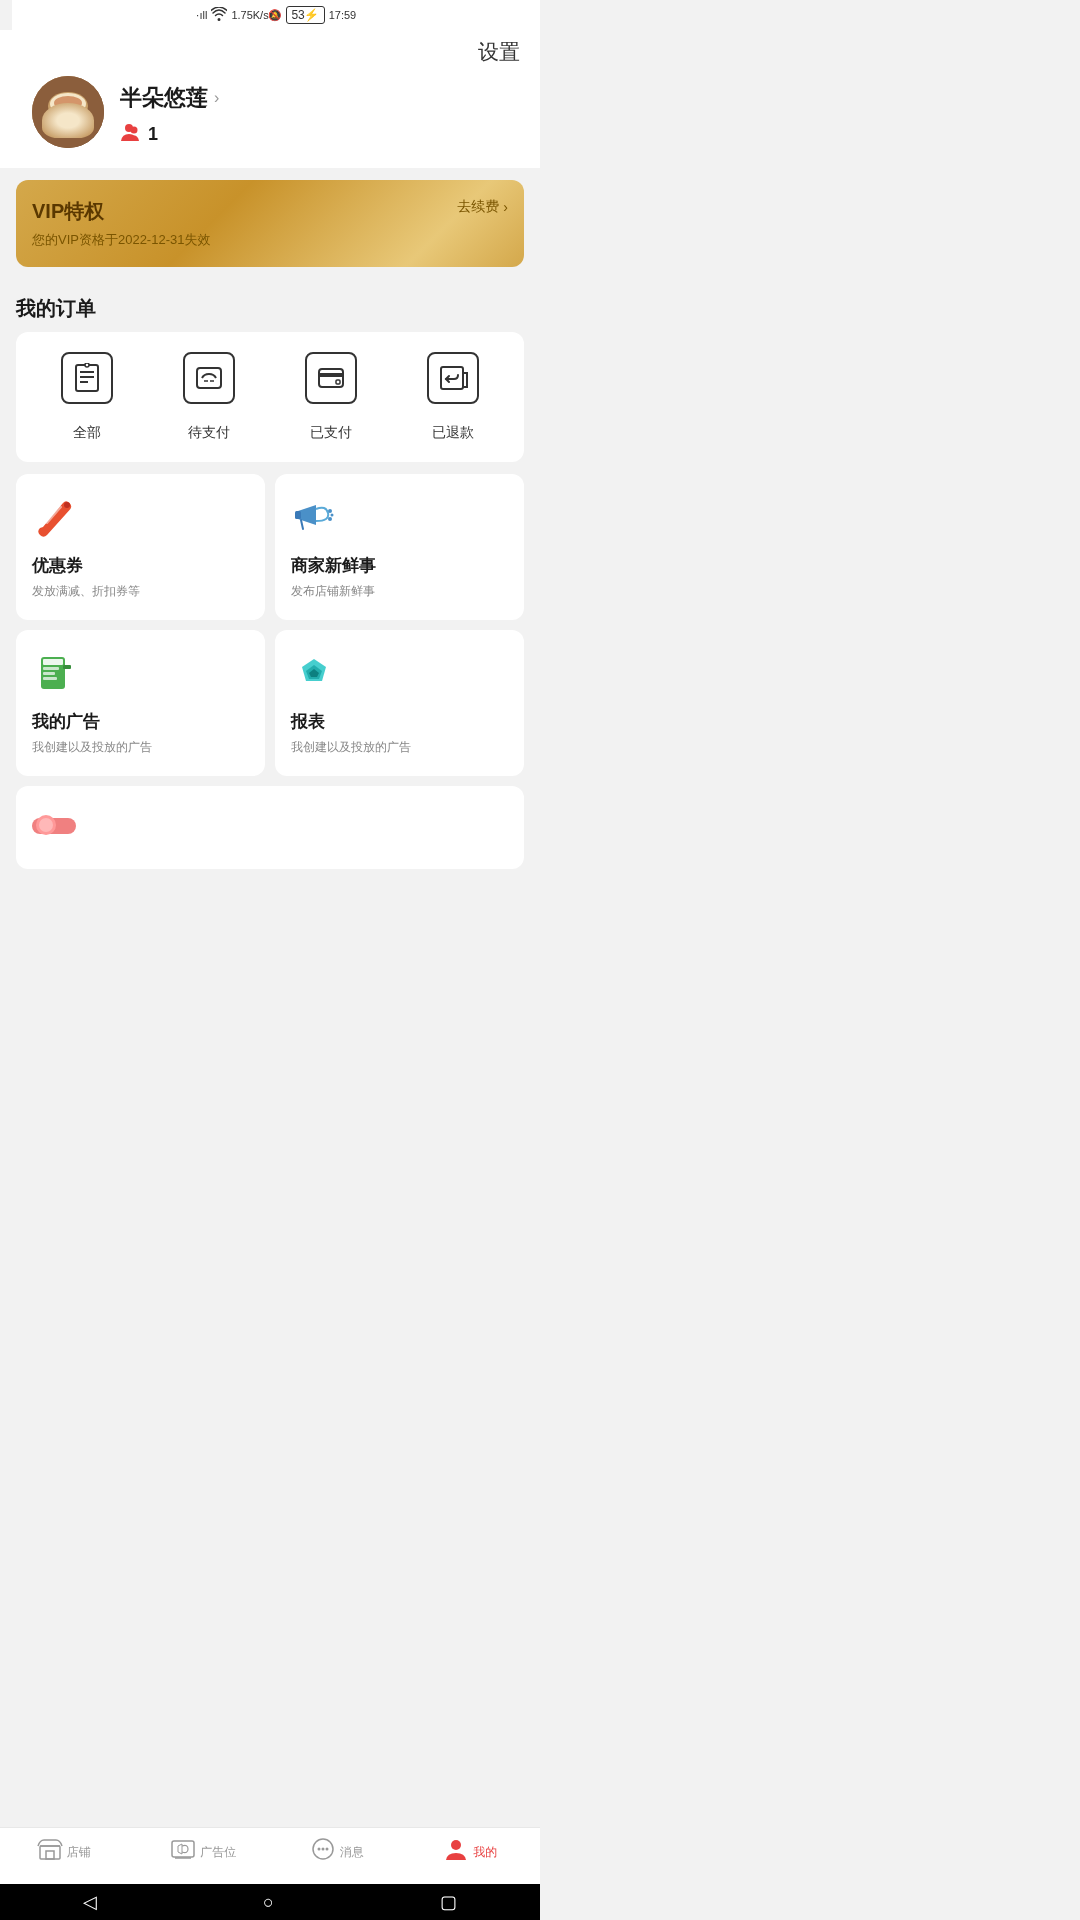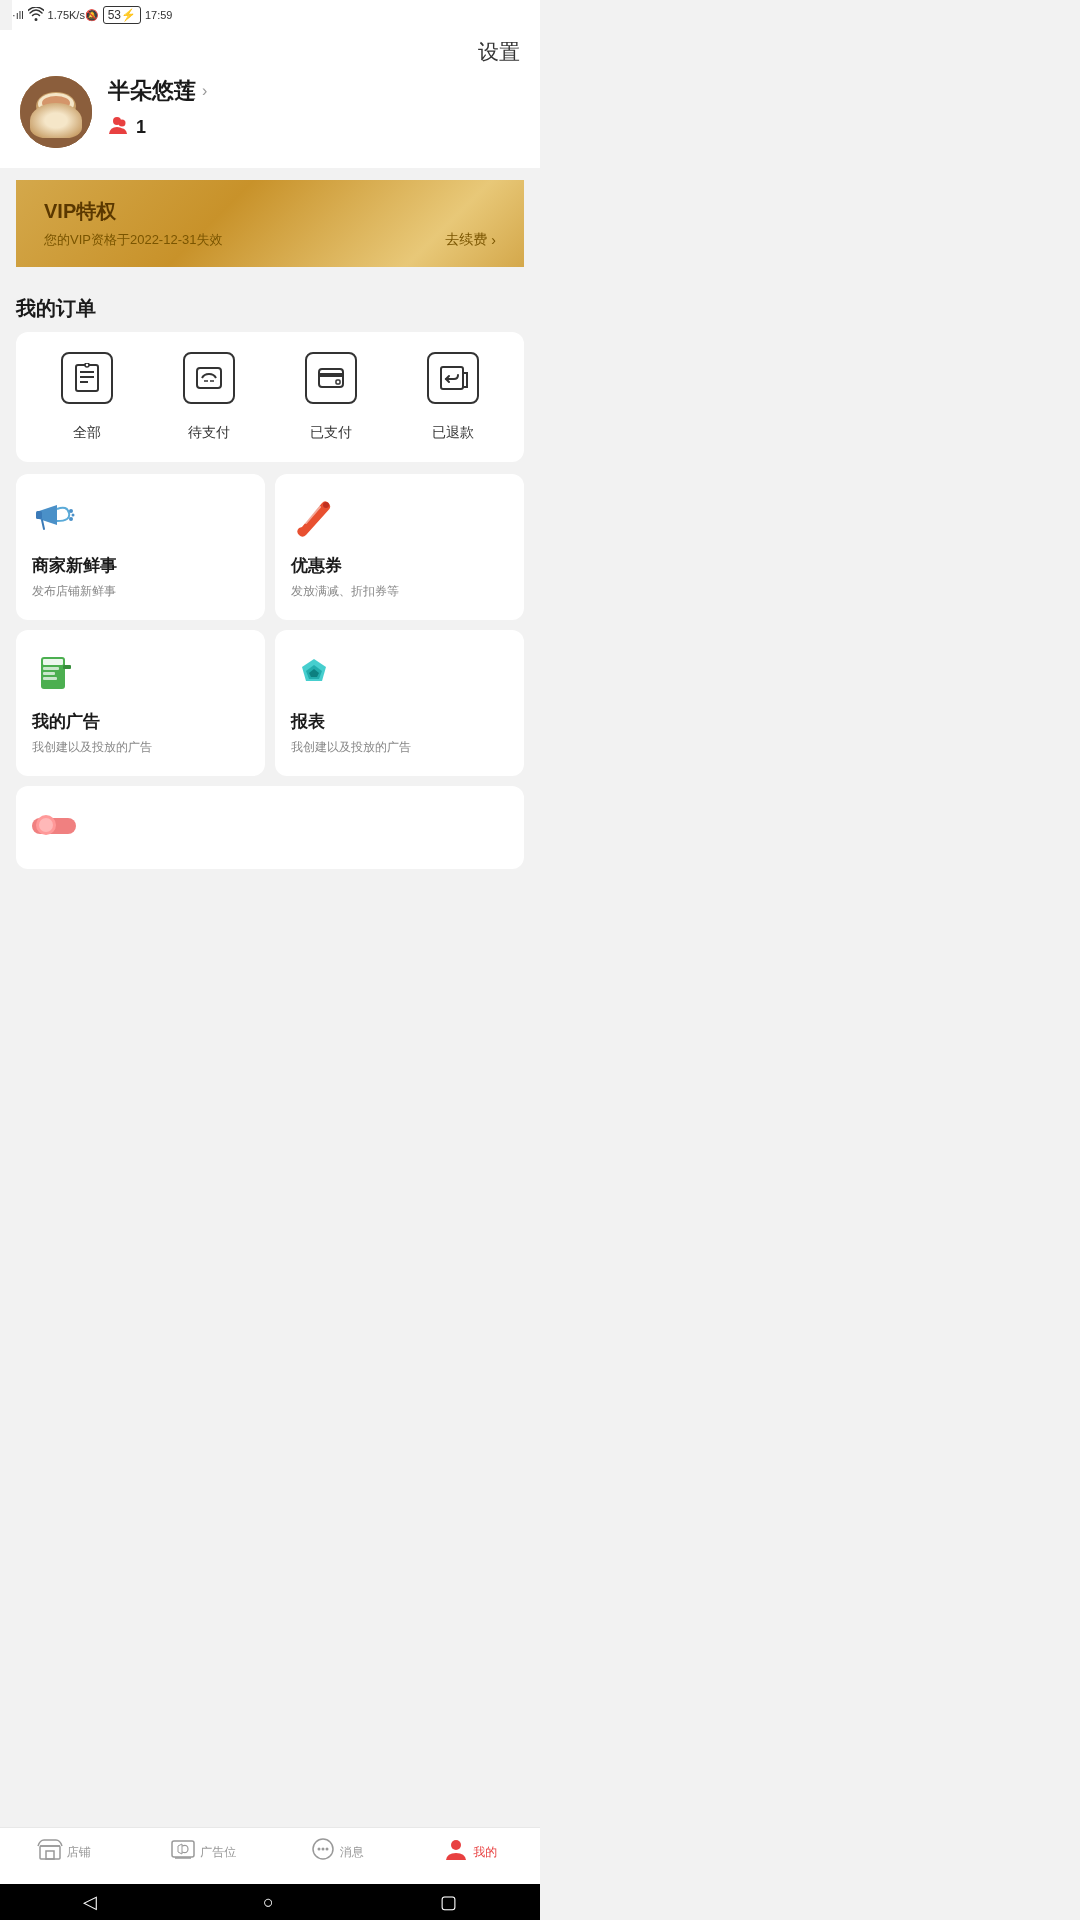--- a/index.html
+++ b/index.html
@@ -9,21 +9,21 @@
       min-height: 960px;
       font-family: -apple-system, "PingFang SC", "Microsoft YaHei", sans-serif;
       background: #f2f2f2;
       position: relative;
       overflow-x: hidden;
     }
 
     
     .status-bar {
       display: flex;
-      justify-content: flex-start;
+      justify-content: center;
       align-items: center;
       padding: 6px 0;
       background: #fff;
       font-size: 11px;
       color: #333;
       margin-left: 12px;
     }
     .status-left { display: flex; align-items: center; gap: 4px; }
     .status-right { display: flex; align-items: center; gap: 4px; }
 
@@ -37,23 +37,23 @@
     .settings-btn {
       font-size: 21px;
       color: #333;
       cursor: pointer;
       font-family: Liberation Serif, serif;
     }
 
     
     .profile-section {
       background: #fff;
-      padding: 10px 20px 20px 20px;
-      display: flex;
-      align-items: flex-start;
+      padding: 10px 20px 20px 32px;
+      display: flex;
+      align-items: flex-end;
       gap: 16px;
     }
     .avatar {
       width: 72px;
       height: 72px;
       border-radius: 50%;
       overflow: hidden;
       background: #c8a882;
       flex-shrink: 0;
     }
@@ -96,25 +96,25 @@
     .followers-count {
       font-size: 18px;
       font-weight: bold;
       color: #1a1a1a;
     }
 
     
     .vip-card {
       margin: 12px 16px;
       background: linear-gradient(135deg, #d4a84b 0%, #c8922a 40%, #e8c878 80%, #d4a84b 100%);
-      border-radius: 0;
-      padding: 18px 28px;
+      border-radius: 12px;
+      padding: 18px 16px;
       display: flex;
       justify-content: space-between;
-      align-items: flex-end;
+      align-items: flex-start;
       cursor: pointer;
     }
     .vip-info {}
     .vip-title {
       font-size: 20px;
       font-weight: bold;
       color: #5a3800;
       margin-bottom: 6px;
     }
     .vip-subtitle {
@@ -396,44 +396,44 @@
     </div>
 
   </div>
 </div>
 
 <div class="feature-grid">
 
   <div class="feature-card">
     <div class="feature-icon">
       <svg width="44" height="44" viewBox="0 0 44 44">
+        <path d="M8 36 L32 8 Q36 4 40 8 Q44 12 40 16 L14 42 Q10 46 6 42 Q2 38 6 34 Z" fill="none"></path>
+        <path d="M10 32 L30 8 Q33 4.5 36.5 8 Q40 11.5 36.5 15 L14 40 Q10.5 43.5 7 40 Q3.5 36.5 7 33 Z" fill="#e85030"></path>
+        <circle cx="34" cy="10" r="3" fill="#c03020"></circle>
+        <path d="M14 28 L28 12" stroke="#fff" stroke-width="2" stroke-linecap="round" opacity="0.5"></path>
+      </svg>
+    </div>
+    <div class="feature-name">优惠券</div>
+    <div class="feature-desc">发放满减、折扣券等</div>
+  </div>
+
+  <div class="feature-card">
+    <div class="feature-icon">
+      <svg width="44" height="44" viewBox="0 0 44 44">
         <path d="M6 16 L24 10 L24 30 L6 24 Z" fill="#4a90c8"></path>
         <rect x="3" y="16" width="6" height="8" rx="1.5" fill="#3a7ab8"></rect>
         <path d="M24 14 Q34 10 36 18 Q38 26 24 26" stroke="#5aaad8" stroke-width="2" fill="none"></path>
         <line x1="9" y1="25" x2="11" y2="34" stroke="#3a7ab8" stroke-width="2" stroke-linecap="round"></line>
         <circle cx="38" cy="16" r="2" fill="#4a90c8"></circle>
         <circle cx="40" cy="20" r="1.5" fill="#4a90c8"></circle>
         <circle cx="38" cy="24" r="2" fill="#4a90c8"></circle>
       </svg>
     </div>
     <div class="feature-name">商家新鲜事</div>
     <div class="feature-desc">发布店铺新鲜事</div>
-  </div>
-
-  <div class="feature-card">
-    <div class="feature-icon">
-      <svg width="44" height="44" viewBox="0 0 44 44">
-        <path d="M8 36 L32 8 Q36 4 40 8 Q44 12 40 16 L14 42 Q10 46 6 42 Q2 38 6 34 Z" fill="none"></path>
-        <path d="M10 32 L30 8 Q33 4.5 36.5 8 Q40 11.5 36.5 15 L14 40 Q10.5 43.5 7 40 Q3.5 36.5 7 33 Z" fill="#e85030"></path>
-        <circle cx="34" cy="10" r="3" fill="#c03020"></circle>
-        <path d="M14 28 L28 12" stroke="#fff" stroke-width="2" stroke-linecap="round" opacity="0.5"></path>
-      </svg>
-    </div>
-    <div class="feature-name">优惠券</div>
-    <div class="feature-desc">发放满减、折扣券等</div>
   </div>
 
   <div class="feature-card">
     <div class="feature-icon">
       <svg width="44" height="44" viewBox="0 0 44 44">
         <rect x="8" y="6" width="24" height="32" rx="3" fill="#4caf50"></rect>
         <rect x="10" y="8" width="20" height="6" rx="1" fill="#fff" opacity="0.9"></rect>
         <rect x="10" y="16" width="16" height="3" rx="1" fill="#fff" opacity="0.7"></rect>
         <rect x="10" y="21" width="12" height="3" rx="1" fill="#fff" opacity="0.7"></rect>
         <rect x="10" y="26" width="14" height="3" rx="1" fill="#fff" opacity="0.7"></rect>

